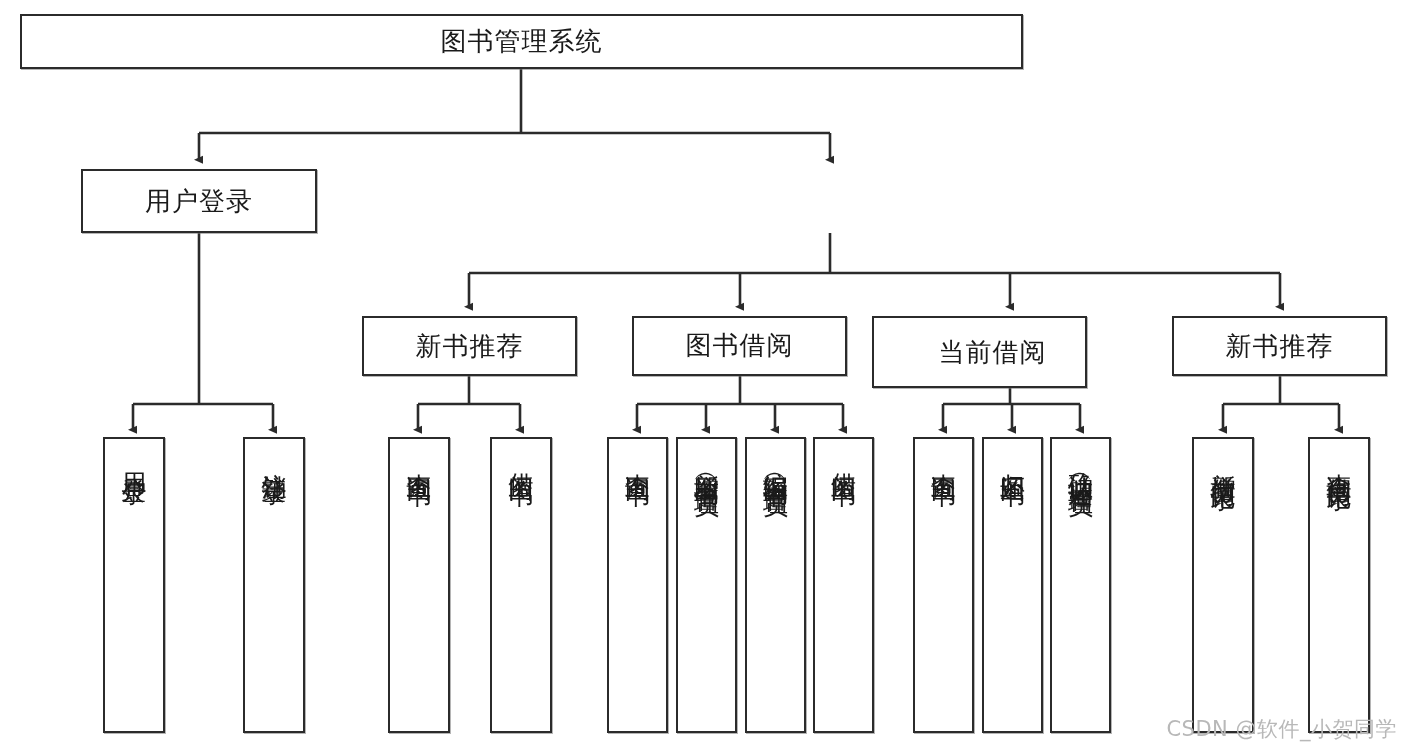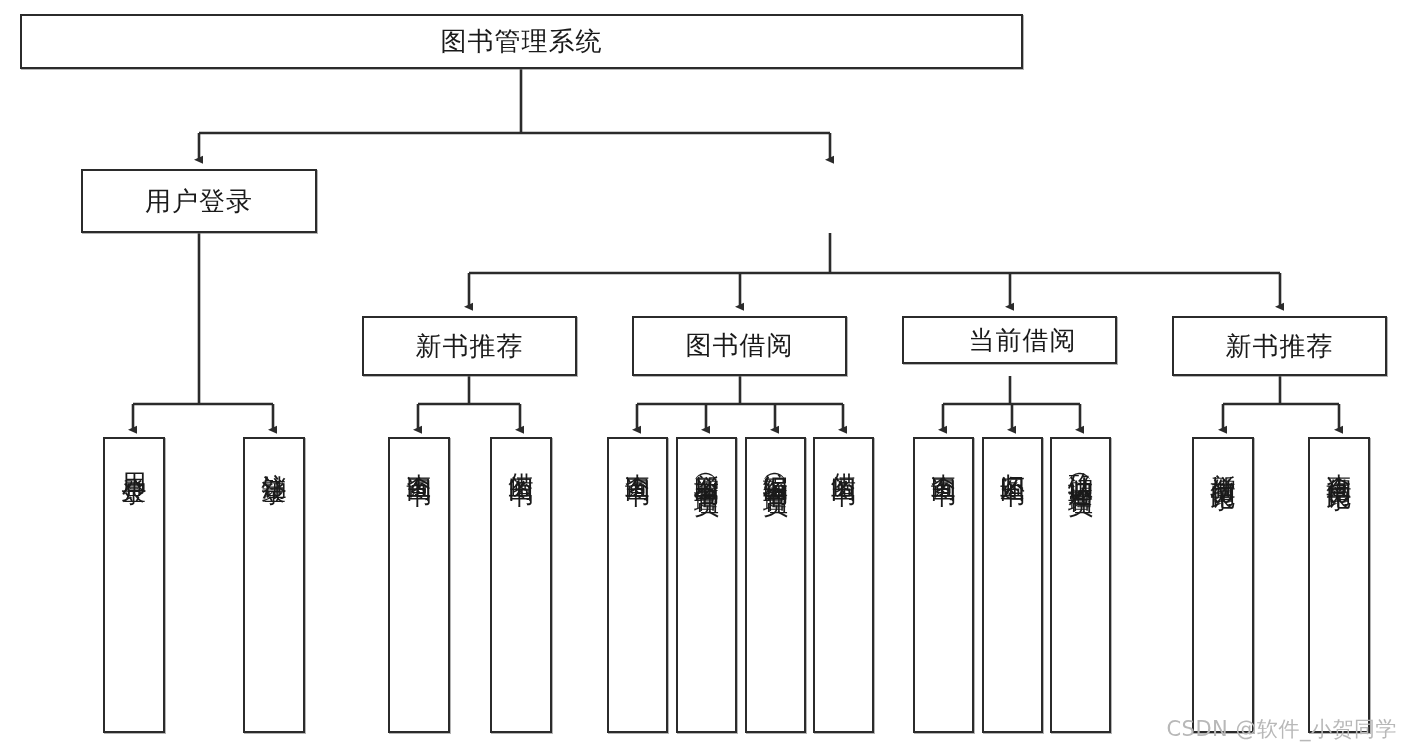--- a/index.html
+++ b/index.html
@@ -136,21 +136,21 @@
   <div class="node horizontal" style="left:81px; top:169px; width:236px; height:64px;">
     <span class="label">用户登录</span>
   </div>
 
   <div class="node horizontal" style="left:362px; top:316px; width:215px; height:60px;">
     <span class="label">新书推荐</span>
   </div>
   <div class="node horizontal" style="left:632px; top:316px; width:215px; height:60px;font-family:Liberation Serif, serif;">
     <span class="label">图书借阅</span>
   </div>
-  <div class="node horizontal" style="left:902px; top:316px; width:215px; height:48px;padding-left:26px;">
+  <div class="node horizontal" style="left:872px; top:316px; width:215px; height:72px;padding-left:26px;">
     <span class="label">当前借阅</span>
   </div>
   <div class="node horizontal" style="left:1172px; top:316px; width:215px; height:60px;">
     <span class="label">新书推荐</span>
   </div>
 
   <div class="node vertical" style="left:103px; top:437px; width:62px; height:296px;">
     <span class="label">用户登录</span>
   </div>
   <div class="node vertical" style="left:243px; top:437px; width:62px; height:296px;">

